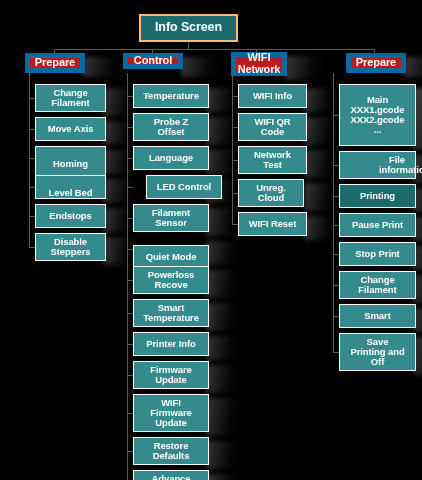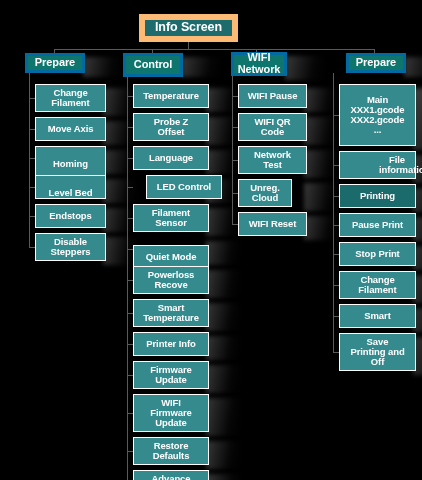--- a/index.html
+++ b/index.html
@@ -35,26 +35,26 @@
     border: 1px solid #ffffff;
     letter-spacing: -0.1px;
     white-space: pre-line;
     z-index: 5;
   }
   .node .lbl { display:block; width:100%; }
 
   .root {
     background: #1e6b6e;
     font-size: 12.5px;
-    border: 6px solid #fdba74;
+    border: 2px solid #fdba74;
   }
   .cat {
-    background: #0f766e;
+    background: #b91c1c;
     font-size: 11px;
-    border: 3px solid #0369a1;
+    border: 5px solid #0369a1;
   }
   .leaf {
     background: #358a8e;
     font-size: 9.5px;
     border: 1px solid #ffffff;
   }
   .leaf.highlight {
     background: #1b6a6c;
   }
 
@@ -177,21 +177,21 @@
   <div id="nodes">
       <div class="node cat" style="left: 25px; top: 53px; width: 60px; height: 20px;"><span class="lbl">Prepare</span></div>
       <div class="node leaf" style="left: 35px; top: 84px; width: 71px; height: 28px;"><span class="lbl">Change
 Filament</span></div>
       <div class="node leaf" style="left: 35px; top: 117px; width: 71px; height: 24px;"><span class="lbl">Move Axis</span></div>
       <div class="node leaf" style="left: 35px; top: 146px; width: 71px; height: 36px;"><span class="lbl">Homing</span></div>
       <div class="node leaf" style="left: 35px; top: 175px; width: 71px; height: 24px; align-items: flex-end;"><span class="lbl">Level Bed</span></div>
       <div class="node leaf" style="left: 35px; top: 204px; width: 71px; height: 24px;"><span class="lbl">Endstops</span></div>
       <div class="node leaf" style="left: 35px; top: 233px; width: 71px; height: 28px;"><span class="lbl">Disable
 Steppers</span></div>
-      <div class="node cat" style="left: 123px; top: 53px; width: 60px; height: 24px;"><span class="lbl">Control</span></div>
+      <div class="node cat" style="left: 123px; top: 53px; width: 60px; height: 16px;"><span class="lbl">Control</span></div>
       <div class="node leaf" style="left: 133px; top: 84px; width: 76px; height: 24px;"><span class="lbl">Temperature</span></div>
       <div class="node leaf" style="left: 133px; top: 113px; width: 76px; height: 28px;"><span class="lbl">Probe Z
 Offset</span></div>
       <div class="node leaf" style="left: 133px; top: 146px; width: 76px; height: 24px;"><span class="lbl">Language</span></div>
       <div class="node leaf" style="left: 133px; top: 175px; width: 76px; height: 24px; margin-left: 13px;"><span class="lbl">LED Control</span></div>
       <div class="node leaf" style="left: 133px; top: 204px; width: 76px; height: 28px;"><span class="lbl">Filament
 Sensor</span></div>
       <div class="node leaf" style="left: 133px; top: 237px; width: 76px; height: 24px; margin-top: 8px;"><span class="lbl">Quiet Mode</span></div>
       <div class="node leaf" style="left: 133px; top: 266px; width: 76px; height: 28px;"><span class="lbl">Powerloss
 Recove</span></div>
@@ -202,26 +202,26 @@
 Update</span></div>
       <div class="node leaf" style="left: 133px; top: 394px; width: 76px; height: 38px;"><span class="lbl">WIFI
 Firmware
 Update</span></div>
       <div class="node leaf" style="left: 133px; top: 437px; width: 76px; height: 28px;"><span class="lbl">Restore
 Defaults</span></div>
       <div class="node leaf" style="left: 133px; top: 470px; width: 76px; height: 28px;"><span class="lbl">Advance
 Settings</span></div>
       <div class="node cat" style="left: 231px; top: 52px; width: 56px; height: 24px;"><span class="lbl">WIFI
 Network</span></div>
-      <div class="node leaf" style="left: 238px; top: 84px; width: 69px; height: 24px;"><span class="lbl">WIFI Pause</span></div>
+      <div class="node leaf" style="left: 238px; top: 84px; width: 69px; height: 24px;"><span class="lbl">WIFI Info</span></div>
       <div class="node leaf" style="left: 238px; top: 113px; width: 69px; height: 28px;"><span class="lbl">WIFI QR
 Code</span></div>
       <div class="node leaf" style="left: 238px; top: 146px; width: 69px; height: 28px;"><span class="lbl">Network
 Test</span></div>
-      <div class="node leaf" style="left: 238px; top: 179px; width: 54px; height: 28px;"><span class="lbl">Unreg.
+      <div class="node leaf" style="left: 238px; top: 179px; width: 66px; height: 28px;"><span class="lbl">Unreg.
 Cloud</span></div>
       <div class="node leaf" style="left: 238px; top: 212px; width: 69px; height: 24px;"><span class="lbl">WIFI Reset</span></div>
       <div class="node cat" style="left: 346px; top: 53px; width: 60px; height: 20px;"><span class="lbl">Prepare</span></div>
       <div class="node leaf" style="left: 339px; top: 84px; width: 77px; height: 62px;"><span class="lbl">Main
 XXX1.gcode
 XXX2.gcode
 ...</span></div>
       <div class="node leaf" style="left: 339px; top: 151px; width: 77px; height: 28px; padding-left: 39px;"><span class="lbl">File
 information</span></div>
       <div class="node leaf highlight" style="left: 339px; top: 184px; width: 77px; height: 24px;"><span class="lbl">Printing</span></div>

